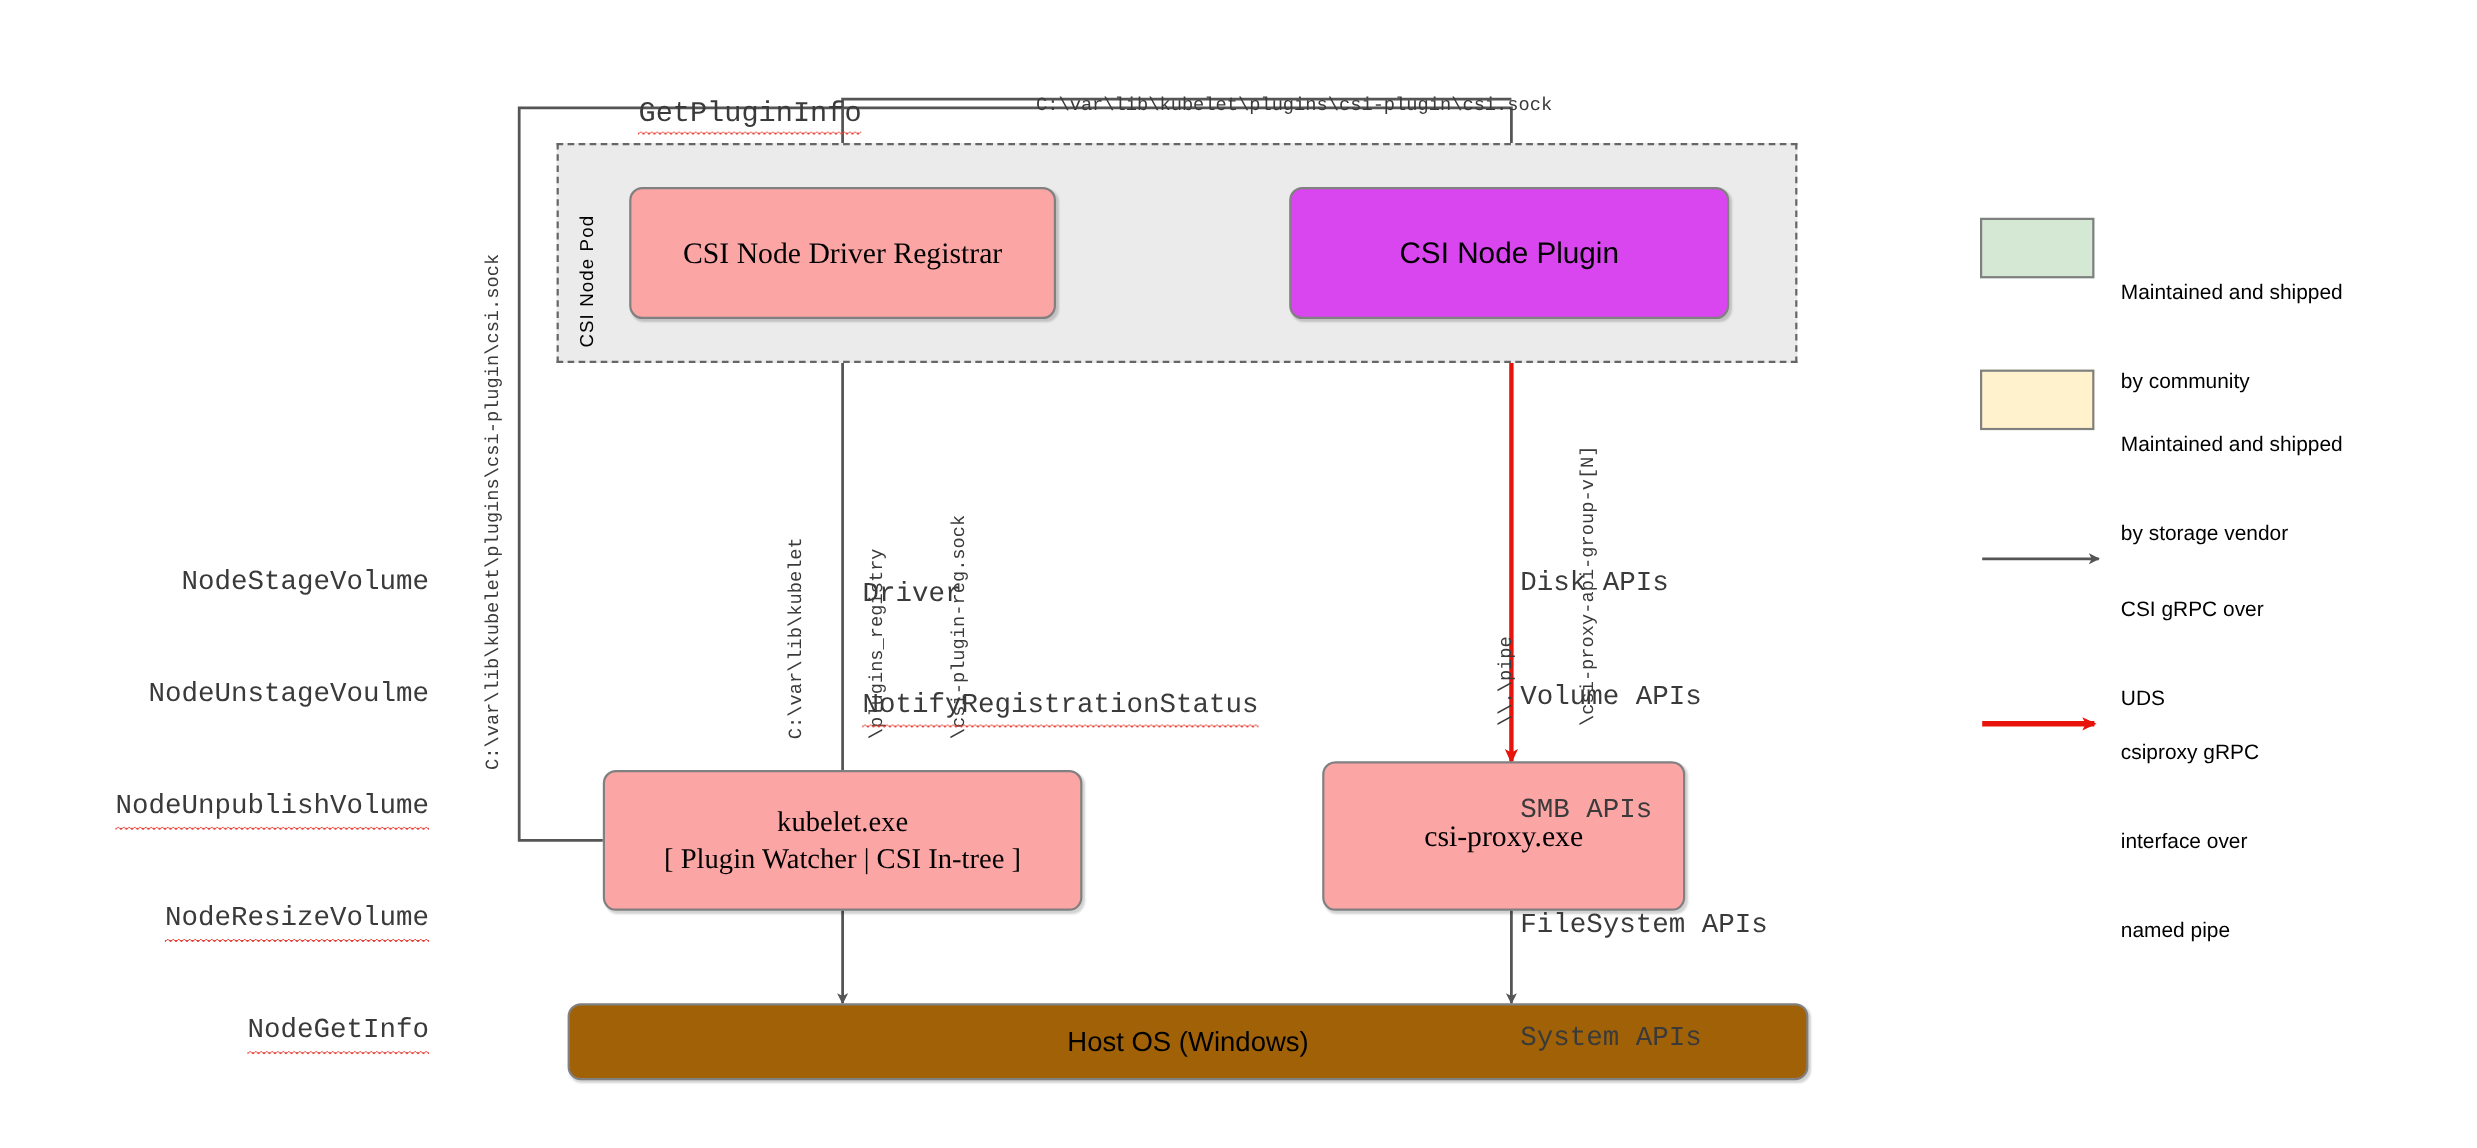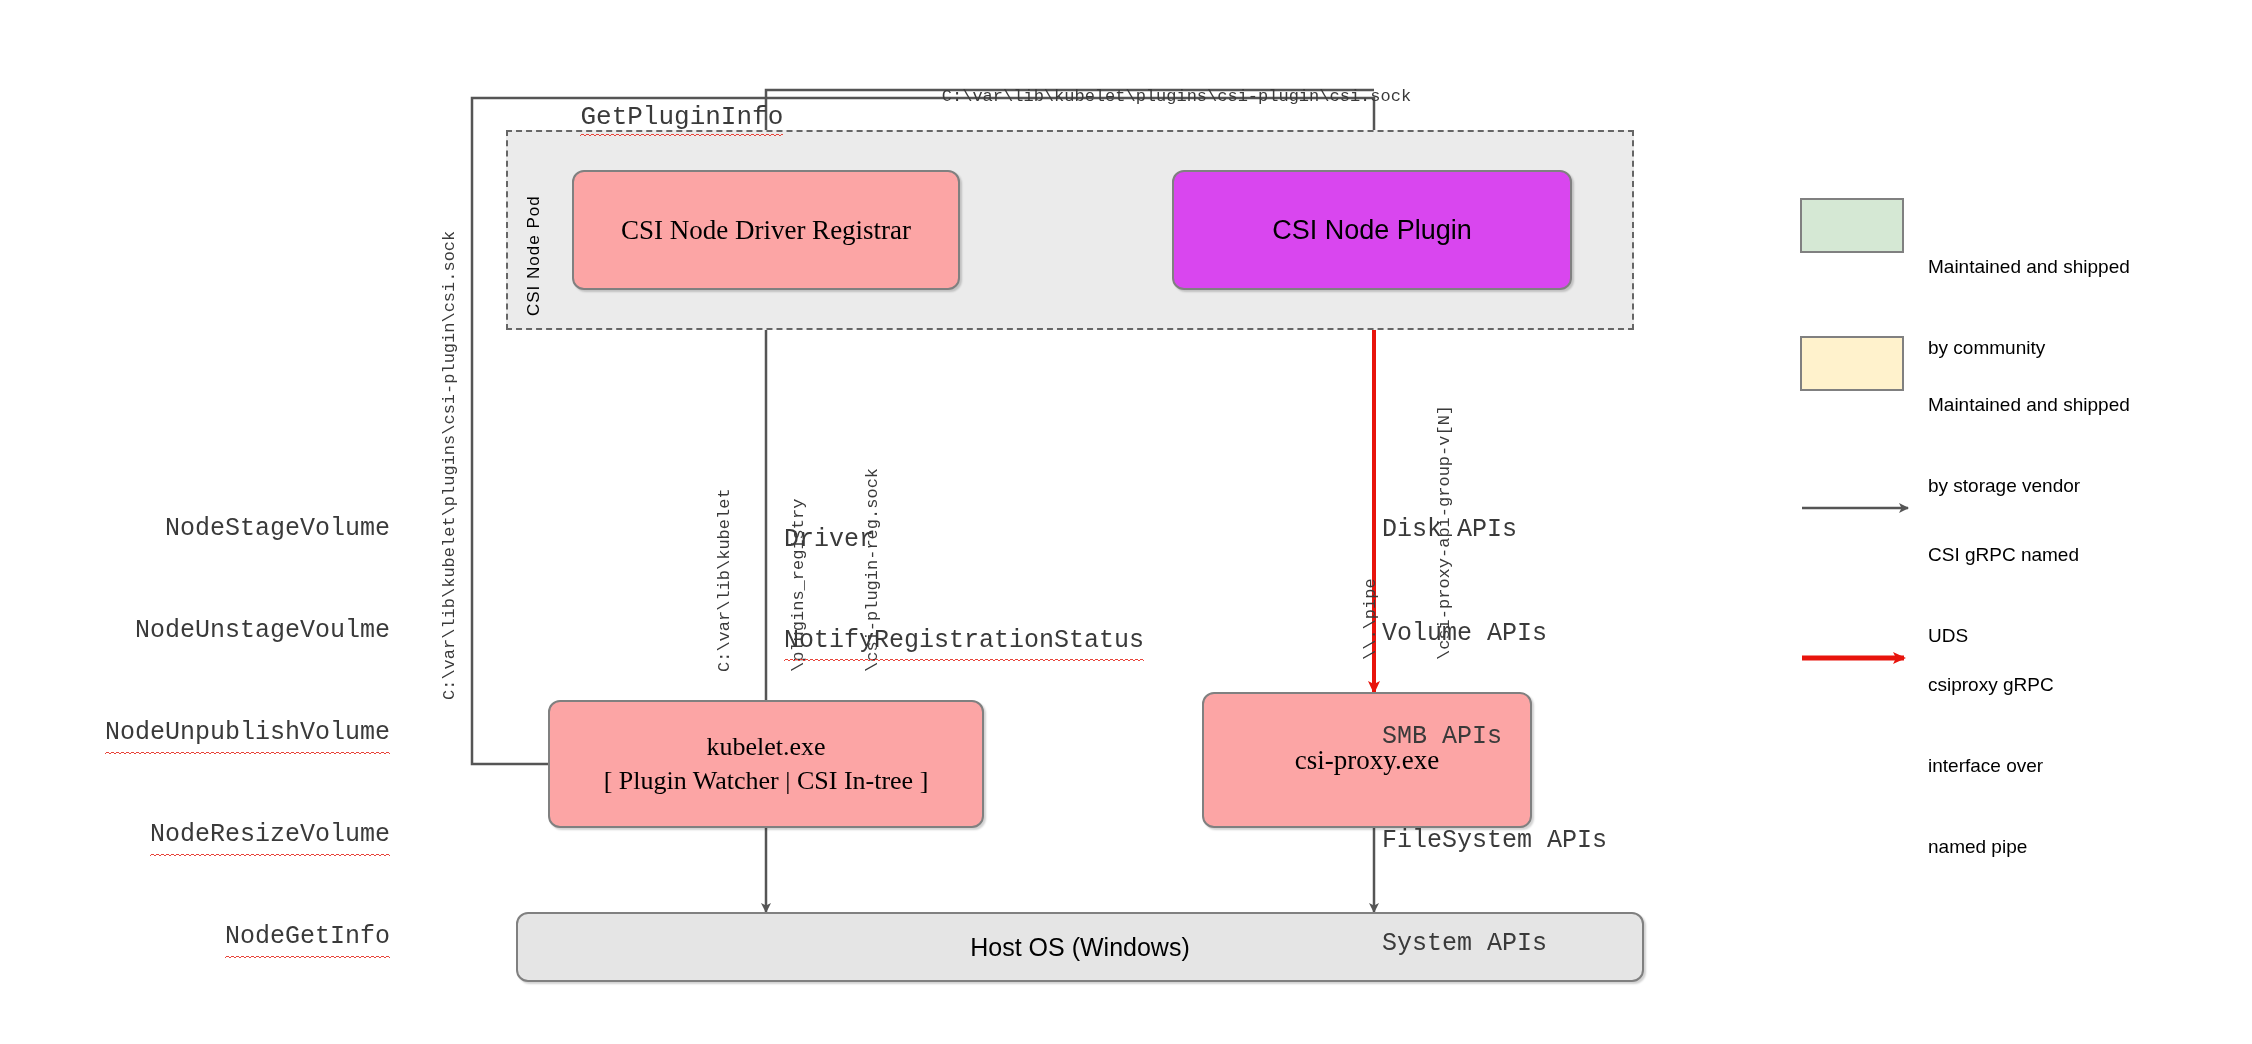--- a/index.html
+++ b/index.html
@@ -57,21 +57,21 @@
     border: 2px solid #808080;
     border-radius: 12px;
     display: flex;
     align-items: center;
     justify-content: center;
     text-align: center;
     box-shadow: 2px 2px 2px rgba(0,0,0,0.18);
   }
   .green  { background: #fca5a5; font-family: Liberation Serif, serif; }
   .yellow { background: #d946ef; }
-  .blue   { background: #e5e5e5; }
+  .blue   { background: #a16207; }
 
   .pod-region {
     box-sizing: border-box;
     background: #ebebeb;
     border: 2px dashed #666666;
   }
 
   .legend-swatch {
     box-sizing: border-box;
     border: 2px solid #808080;
@@ -133,21 +133,21 @@
   </div>
 
   <div class="abs node-box green" style="left:1202px; top:692px; width:330px; height:136px; font-size:27px;">
     <span>csi-proxy.exe</span>
   </div>
 
   <div class="abs node-box blue" style="left:516px; top:912px; width:1128px; height:70px; font-size:25px;">
     <span>Host OS (Windows)</span>
   </div>
 
-  <div class="abs mono" style="left:518px; top:72px; font-size:26px;">
+  <div class="abs mono" style="left:518px; top:58px; font-size:26px;">
     <span class="sq">GetPluginInfo</span>
   </div>
 
   <div class="abs mono" style="left:901px; top:68px; font-size:17px;">
     <span>C:\var\lib\kubelet\plugins\csi-plugin\csi.sock</span>
   </div>
 
   <div class="abs" style="left:440px; top:700px;">
     <div class="mono vert" style="font-size:17px; transform:rotate(-90deg);">C:\var\lib\kubelet\plugins\csi-plugin\csi.sock</div>
   </div>
@@ -203,21 +203,21 @@
 
   <svg class="abs" style="left:1800px; top:495px; width:120px; height:26px;" viewBox="0 0 120 26">
     <defs>
       <marker id="lg-arrow-gray" markerWidth="12" markerHeight="12" refX="9" refY="5" orient="auto" markerUnits="userSpaceOnUse">
         <path d="M0,0 L10,5 L0,10 L2.5,5 z" fill="#555555"></path>
       </marker>
     </defs>
     <path d="M2,13 L108,13" stroke="#555555" stroke-width="2.5" fill="none" marker-end="url(#lg-arrow-gray)"></path>
   </svg>
   <div class="abs sans" style="left:1928px; top:488px; font-size:19px; line-height:1.42;">
-    <div>CSI gRPC named</div>
+    <div>CSI gRPC over</div>
     <div>UDS</div>
   </div>
 
   <svg class="abs" style="left:1800px; top:645px; width:120px; height:26px;" viewBox="0 0 120 26">
     <defs>
       <marker id="lg-arrow-red" markerWidth="16" markerHeight="16" refX="11" refY="6" orient="auto" markerUnits="userSpaceOnUse">
         <path d="M0,0 L13,6 L0,12 L3,6 z" fill="#e8140c"></path>
       </marker>
     </defs>
     <path d="M2,13 L104,13" stroke="#e8140c" stroke-width="5" fill="none" marker-end="url(#lg-arrow-red)"></path>

